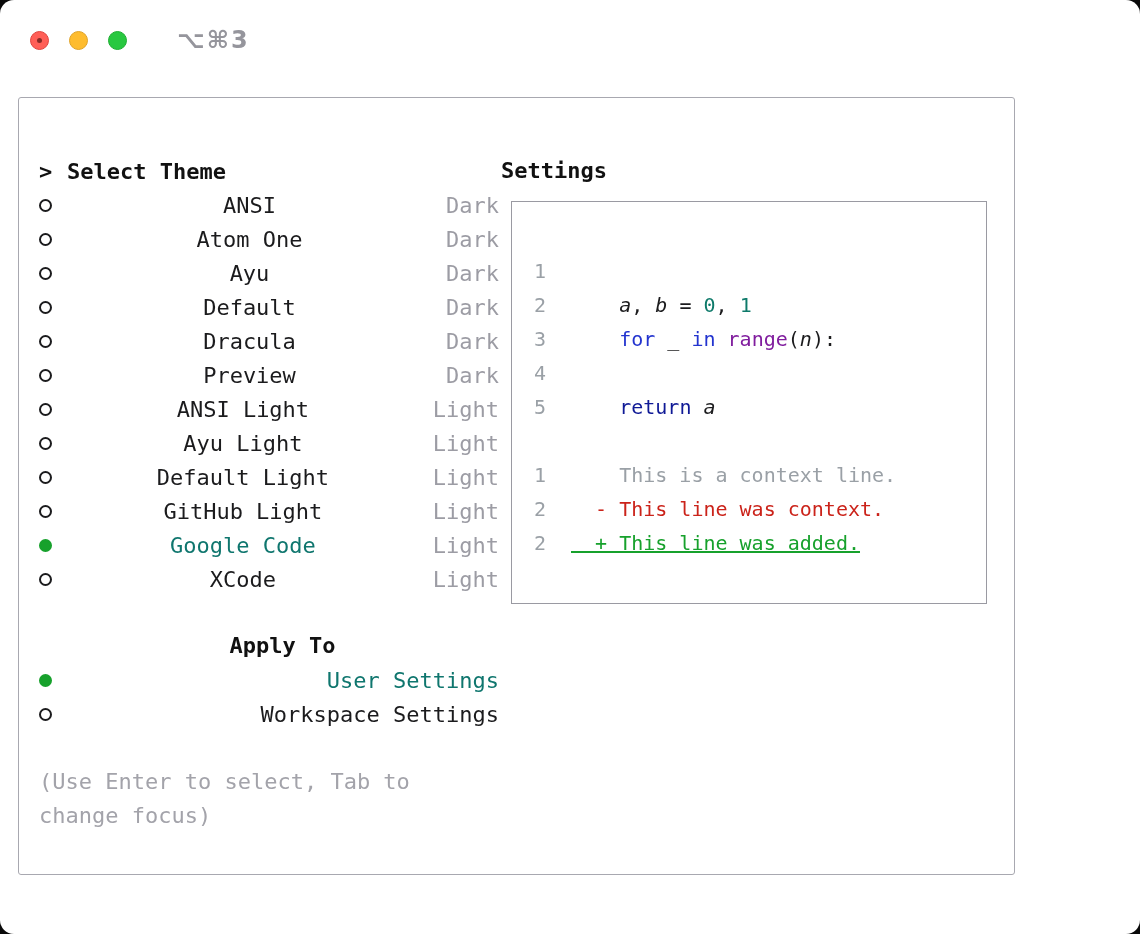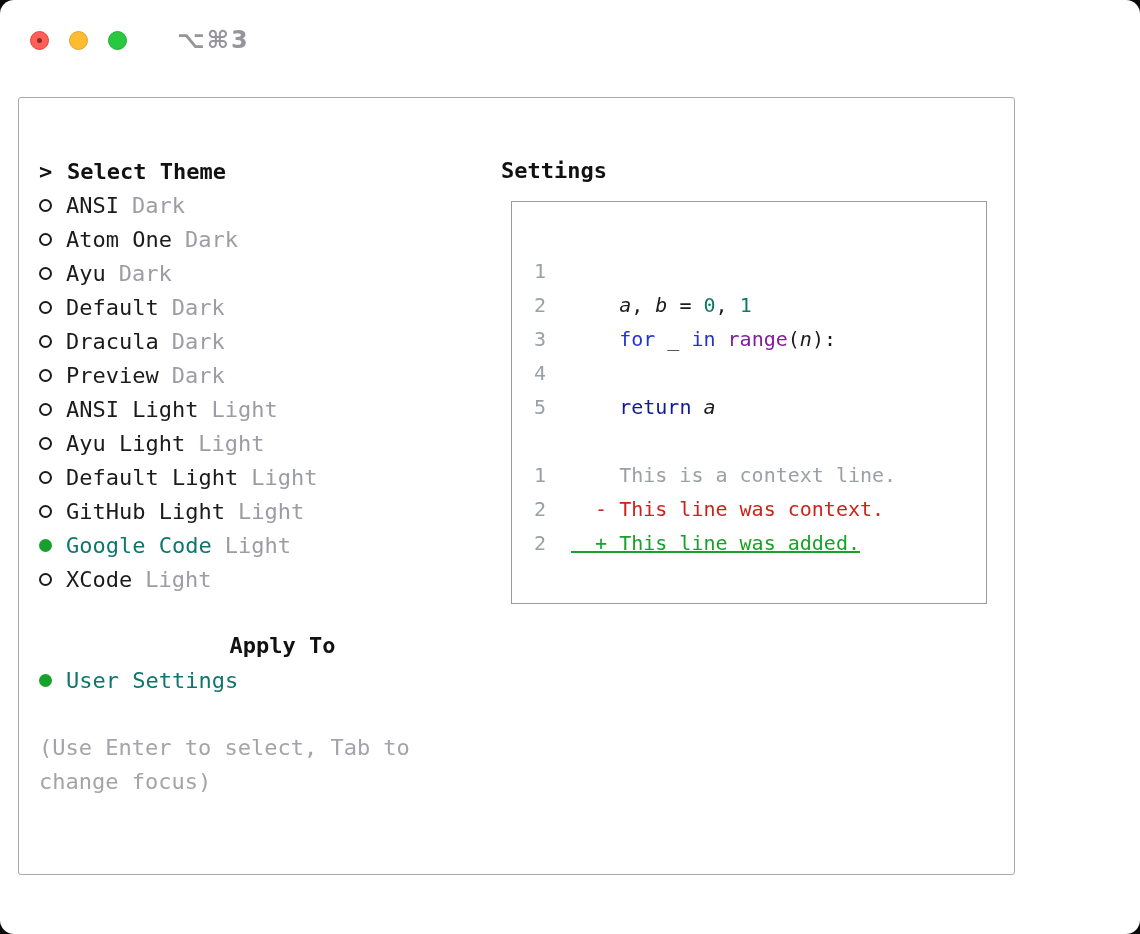--- a/index.html
+++ b/index.html
@@ -19,21 +19,21 @@
   .shortcut { margin-left:30px; font-size:24px; font-weight:bold; color:#95959c; letter-spacing:2px; font-family:"DejaVu Sans", sans-serif; }
   
   .panel {
     position:absolute; left:18px; top:97px; width:997px; height:778px;
     border:1.5px solid #a8a8b0; border-radius:3px; background:#fff;
   }
   
   .left { position:absolute; left:20px; top:56px; width:460px; font-size:22px; color:#1b1b1d; }
   .sel-title { display:flex; height:34px; align-items:center; font-weight:bold; color:#111; }
   .sel-title .prefix { width:28px; }
-  .row { display:flex; height:34px; align-items:center; cursor:pointer; }
+  .row { display:flex; height:34px; align-items:center; cursor:pointer;justify-content:space-between; }
   .marker { width:13px; height:13px; border-radius:50%; border:2.5px solid #1b1b1d; margin-right:14px; flex:0 0 auto; }
   .row.selected .marker { background:#17a12c; border-color:#17a12c; }
   .tname { white-space:pre; color:#1b1b1d; }
   .row.selected .tname { color:#0f766e; }
   .tvariant { white-space:pre; color:#9c9ca4; margin-left:13px; }
   .apply-title { height:34px; line-height:34px; font-weight:bold; margin-top:33px; padding-left:27px; color:#111;text-align:center; }
   .hint { margin-top:34px; color:#a3a3aa; line-height:34px; white-space:pre; }
   
   .preview-title { position:absolute; left:482px; top:56px; height:34px; line-height:34px; font-size:22px; font-weight:bold; color:#111; }
   .preview-box {
@@ -137,20 +137,24 @@
         <span class="tname">XCode</span>
         <span class="tvariant">Light</span>
       </div>
 
       <div class="apply-title">Apply To</div>
 
       <div class="row selected">
         <span class="marker"></span>
         <span class="tname">User Settings</span>
       </div>
+      <div class="row">
+        <span class="marker"></span>
+        <span class="tname" style="color:#1b1b1d">Workspace Settings</span>
+      </div>
 
       <div class="hint"><span>(Use Enter to select, Tab to</span><br><span>change focus)</span></div>
 
     </div>
 
     <div class="preview-title">Settings</div>
 
     <div class="preview-box">
 
       <div class="code-line">

